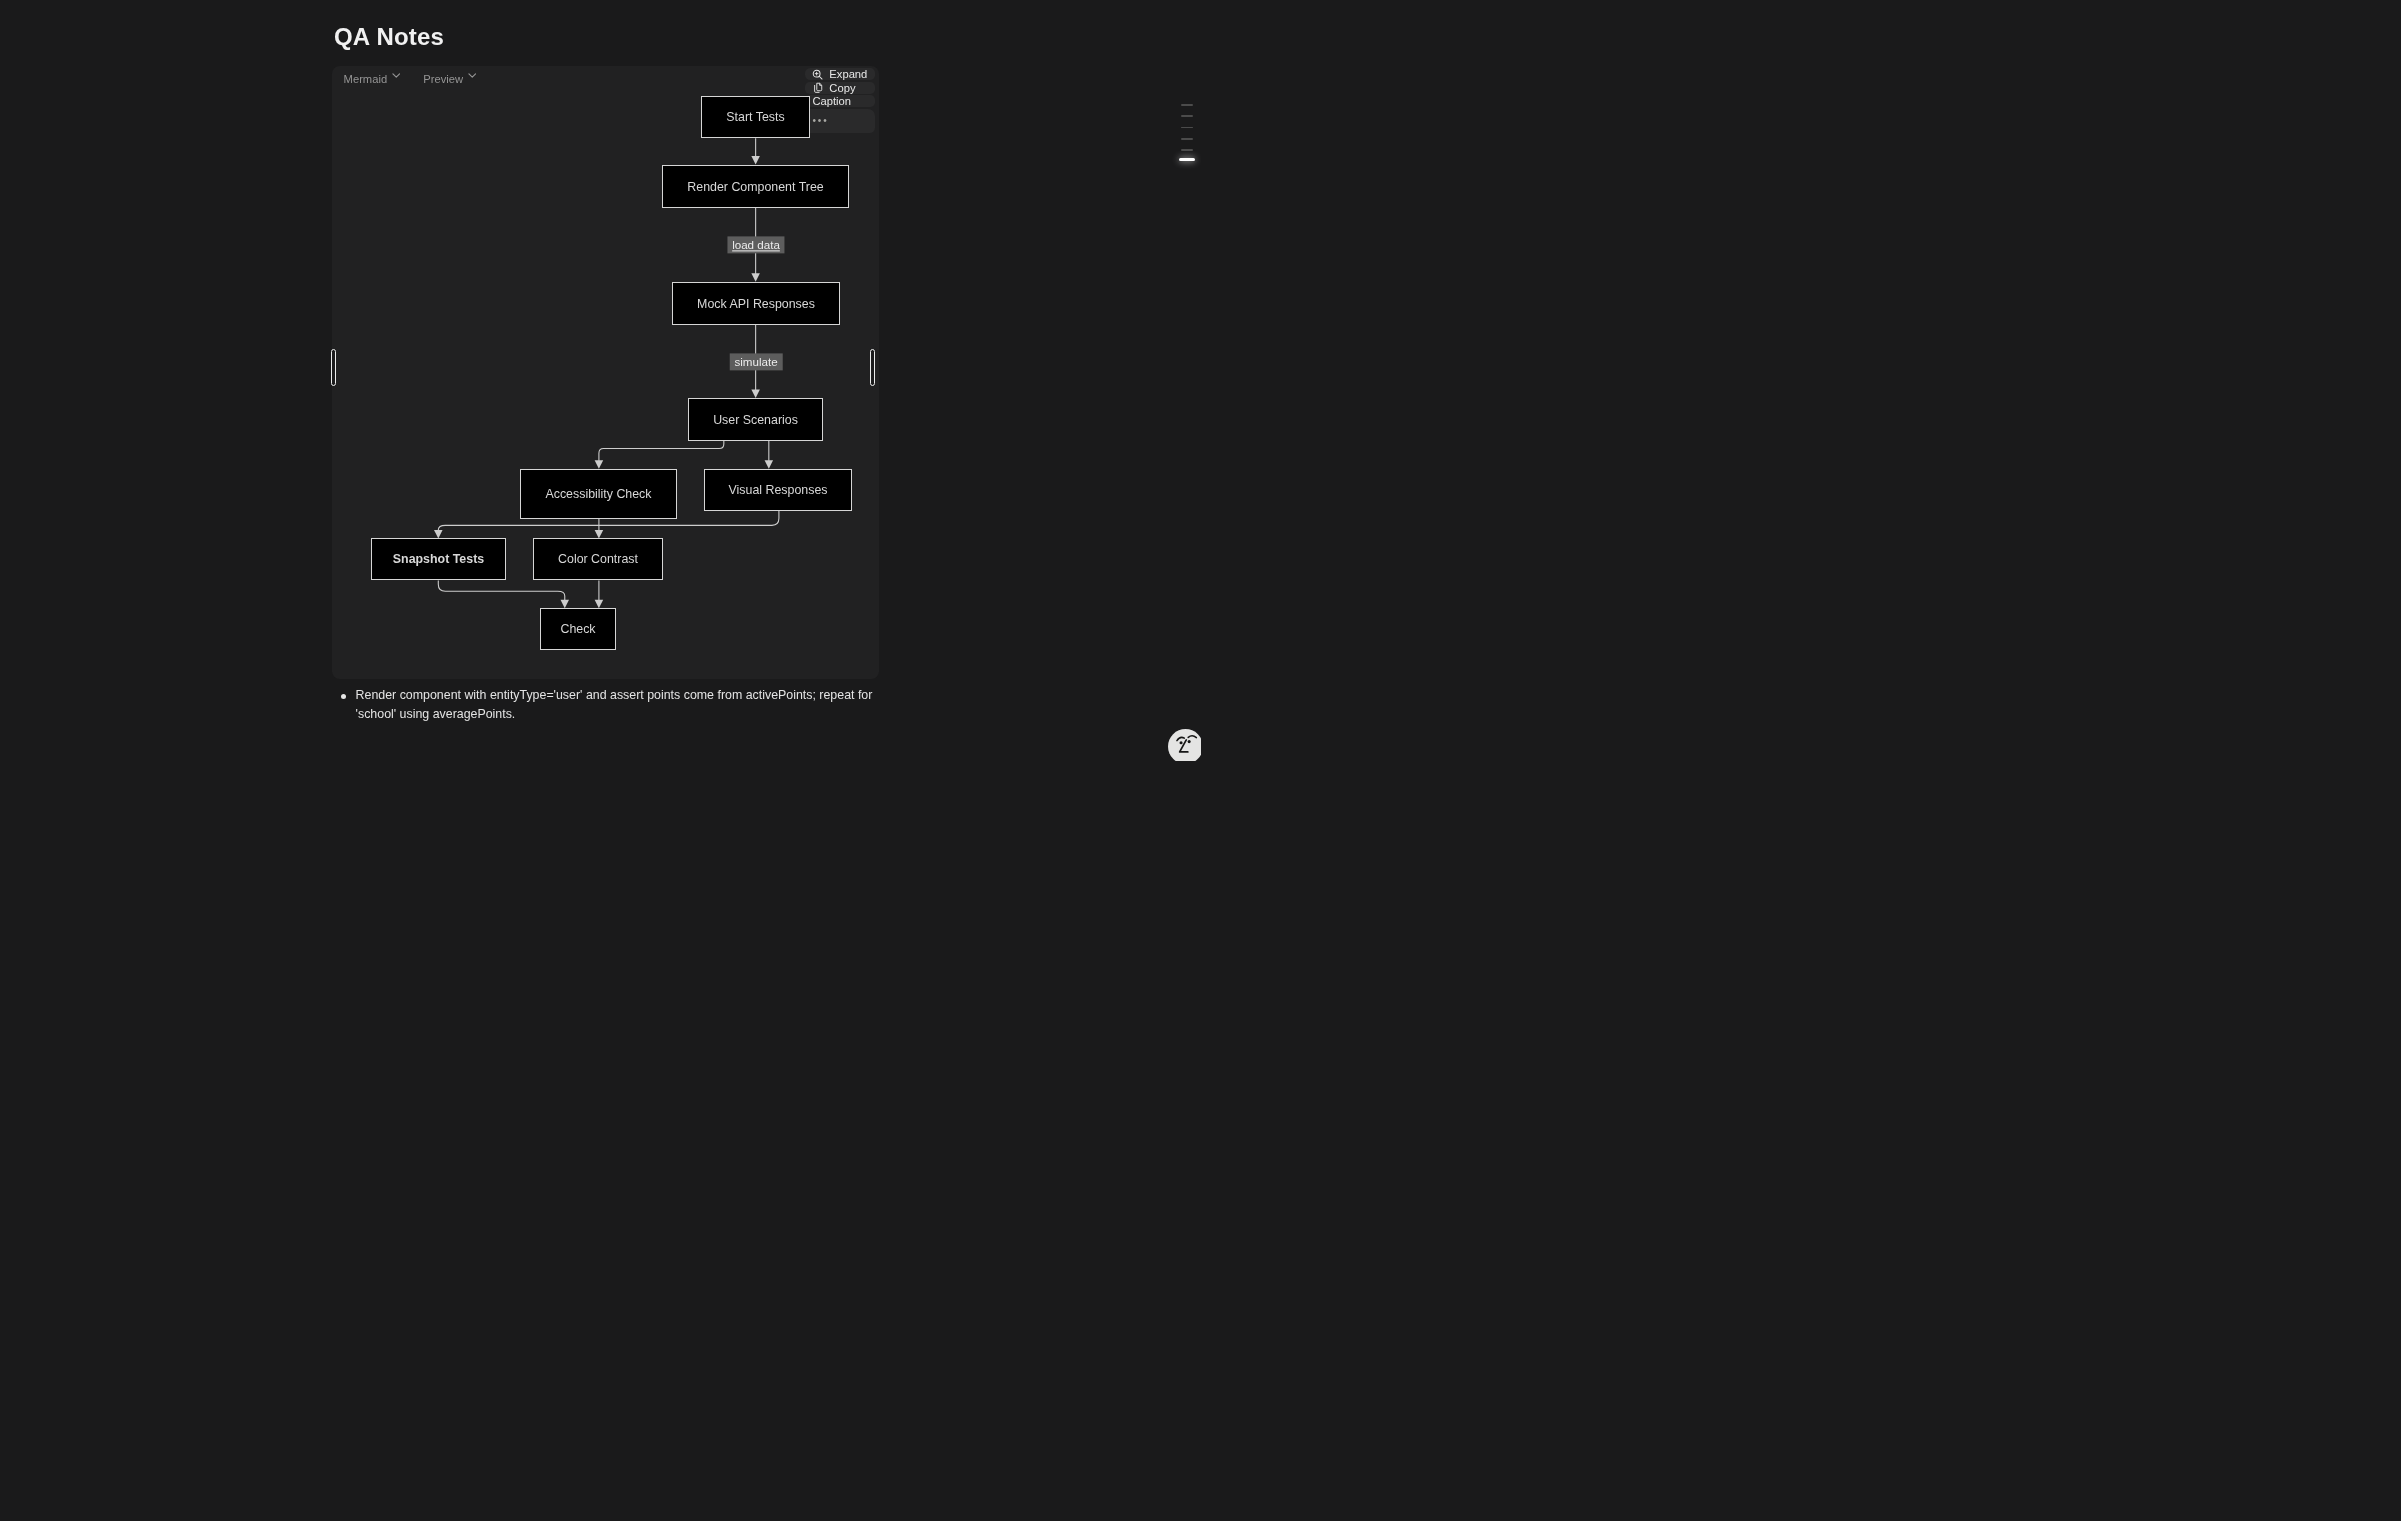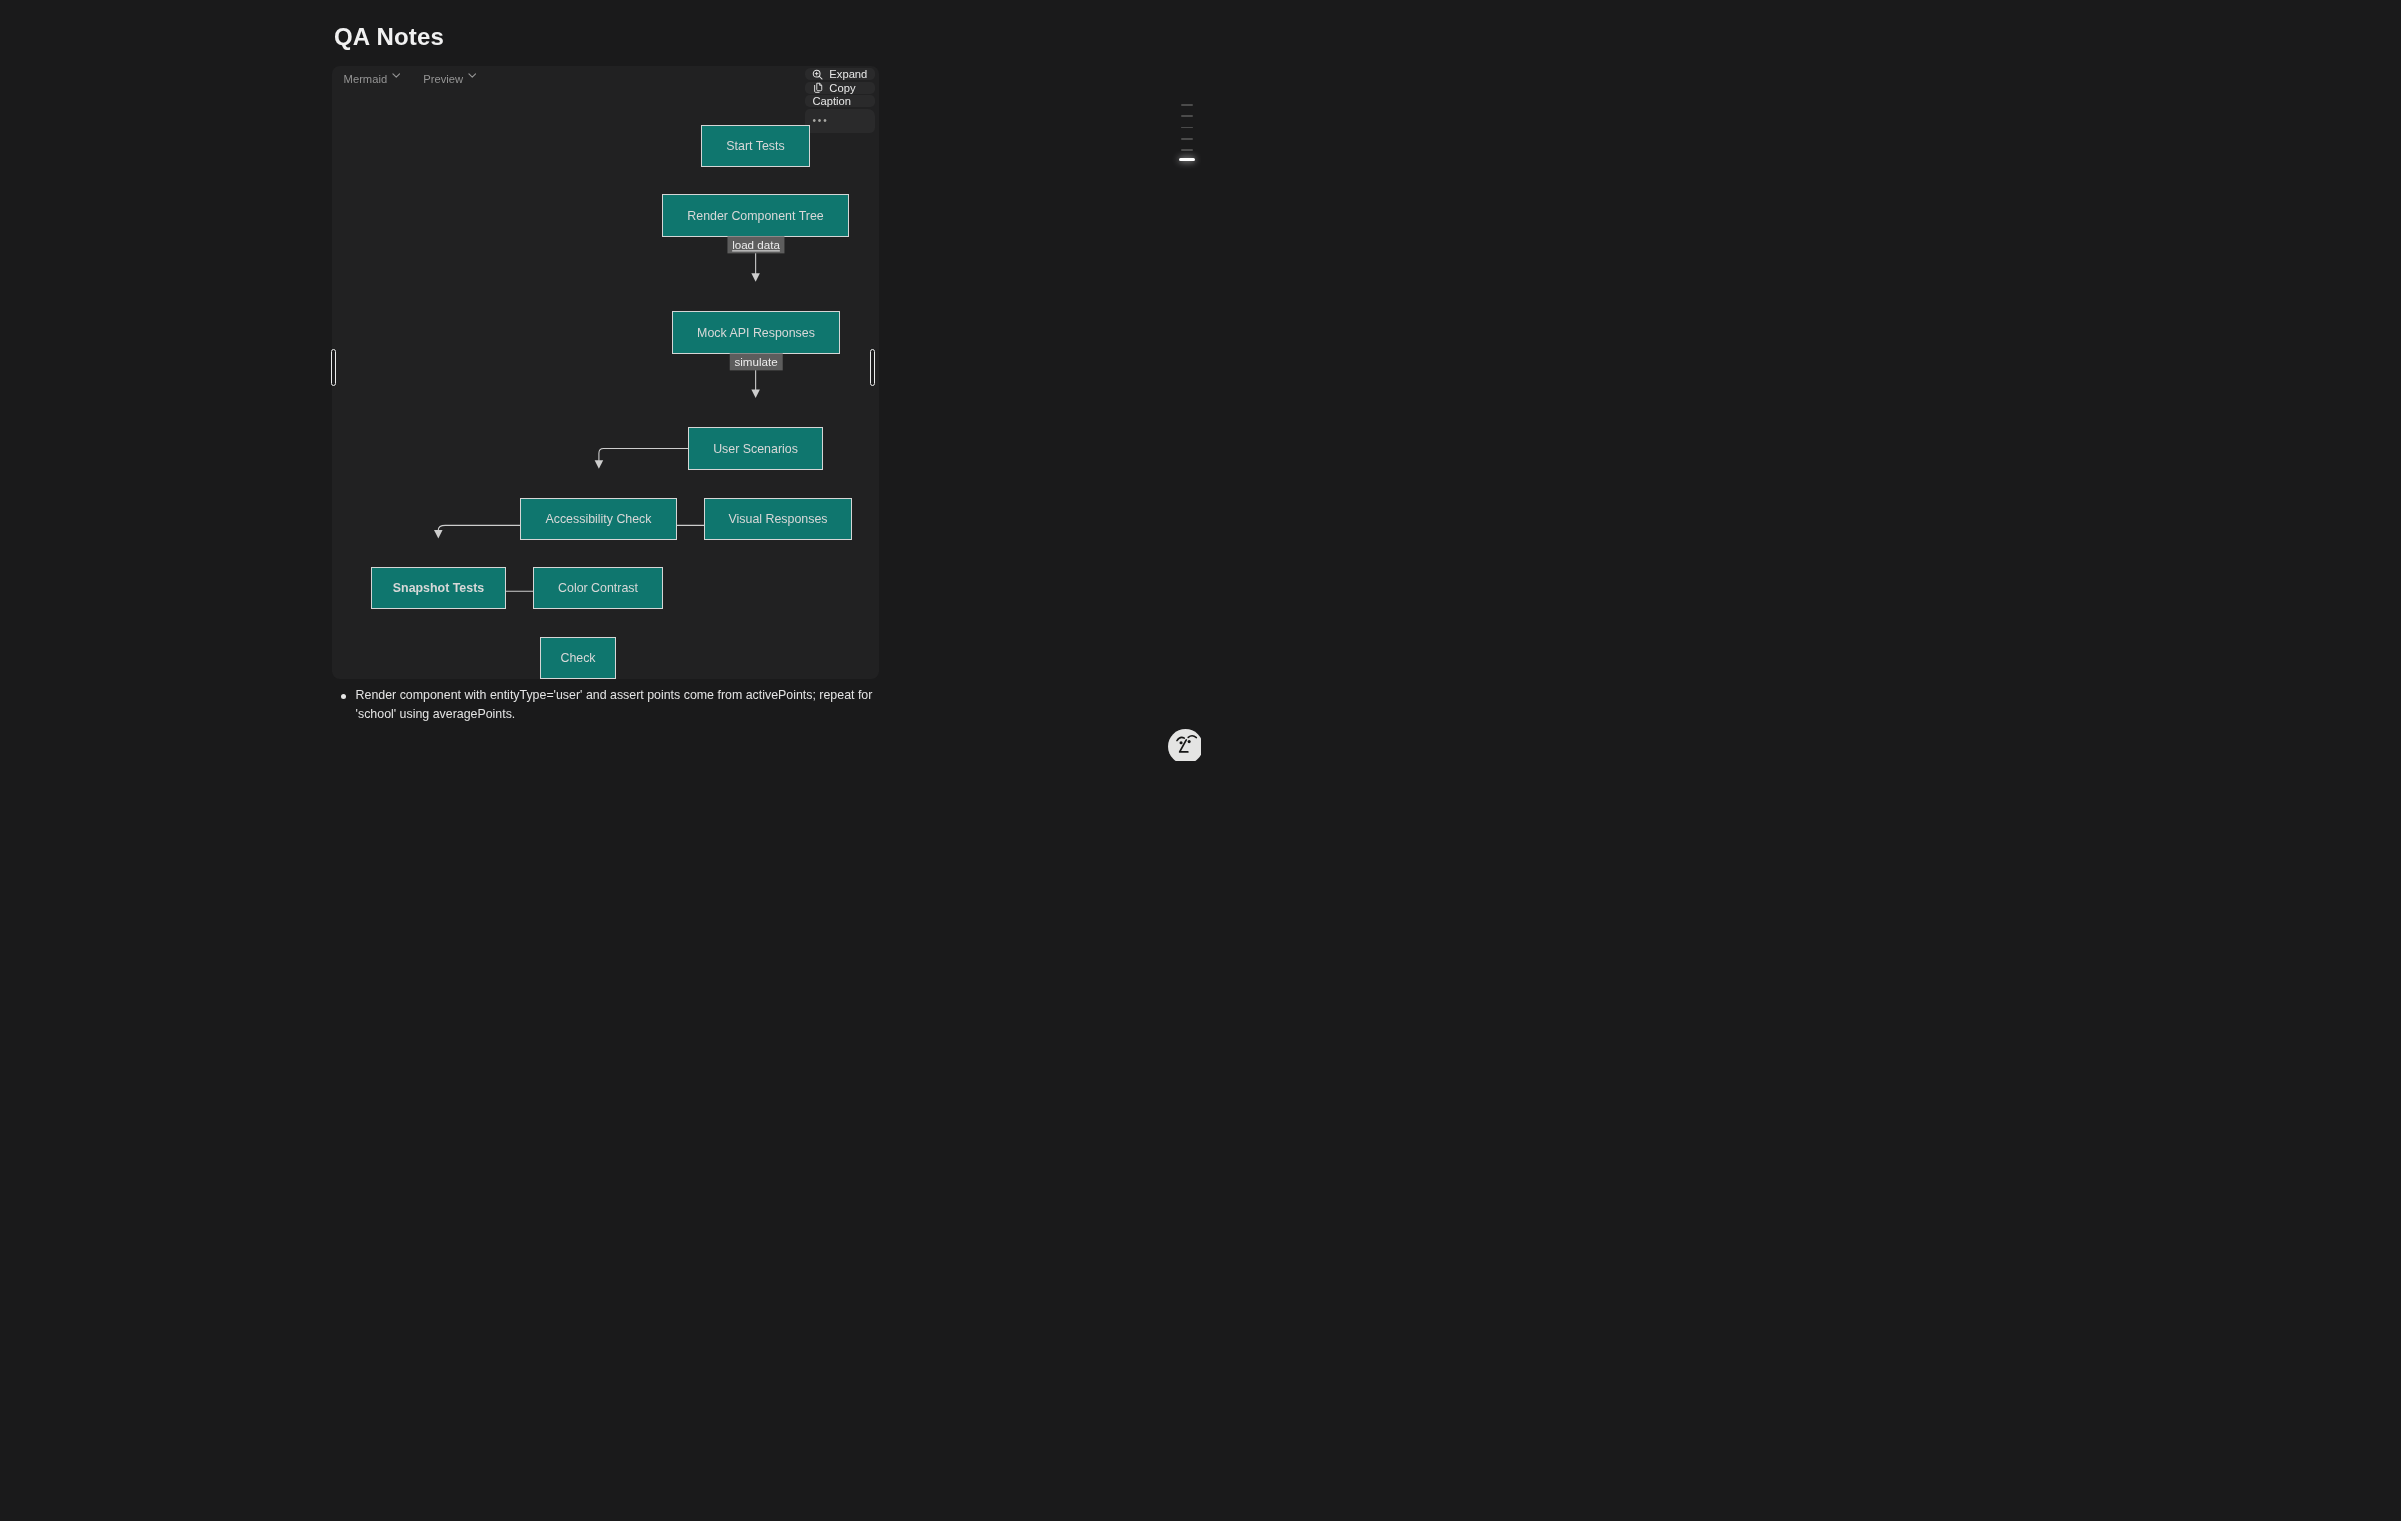--- a/index.html
+++ b/index.html
@@ -40,28 +40,28 @@
   }
   .tb-btn.first{border-top-left-radius:5.4px;border-bottom-left-radius:5.4px;}
   .tb-btn.last{border-top-right-radius:7px;border-bottom-right-radius:5.4px;}
   .more-dots{font-size:10px;color:#a8a8a4;letter-spacing:1.9px;line-height:24px;}
 
   
   .diagram{position:absolute;inset:0;}
   .edges{position:absolute;left:0;top:0;width:547px;height:613px;}
   .node{
     position:absolute;display:flex;align-items:center;justify-content:center;
-    background:#0f766e;border:0.8px solid #d6d6d6;color:#d8d8d8;font-size:12.4px;
-    box-sizing:border-box;text-align:center;margin-top:29px;
+    background:#000000;border:0.8px solid #d6d6d6;color:#d8d8d8;font-size:12.4px;
+    box-sizing:border-box;text-align:center;
   }
   .n0{left:369px;top:30px; width:109px;height:42px;}
   .n1{left:330px;top:99px;width:187px;height:43px;}
   .n2{left:340px;top:216px;width:168px;height:43px;}
   .n3{left:356px;top:332px;width:135px;height:43px;}
-  .n4{left:188px;top:403px;width:157px;height:42px;}
+  .n4{left:188px;top:403px;width:157px;height:50px;}
   .n5{left:372px;top:403px;width:148px;height:42px;}
   .n6{left:39px; top:472px;width:135px;height:42px;font-weight:bold;}
   .n7{left:201px;top:472px;width:130px;height:42px;}
   .n8{left:208px;top:542px;width:76px; height:42px;}
 
   .edge-label{
     position:absolute;transform:translate(-50%,-50%);
     background:#5d5d5d;color:#ececec;font-size:11.6px;line-height:1.35;
     padding:0.8px 4.7px;white-space:nowrap;
   }

